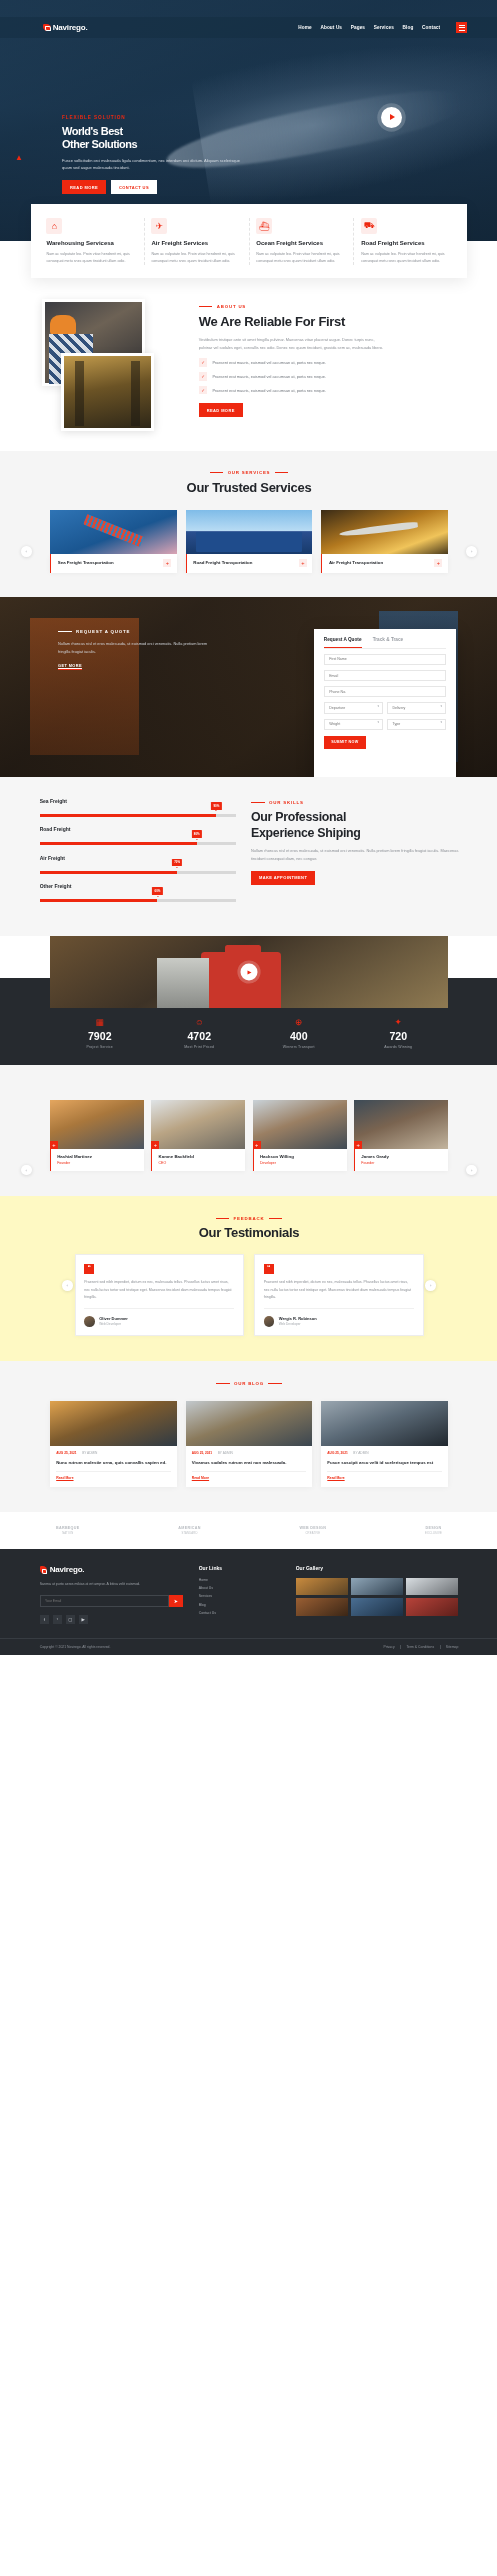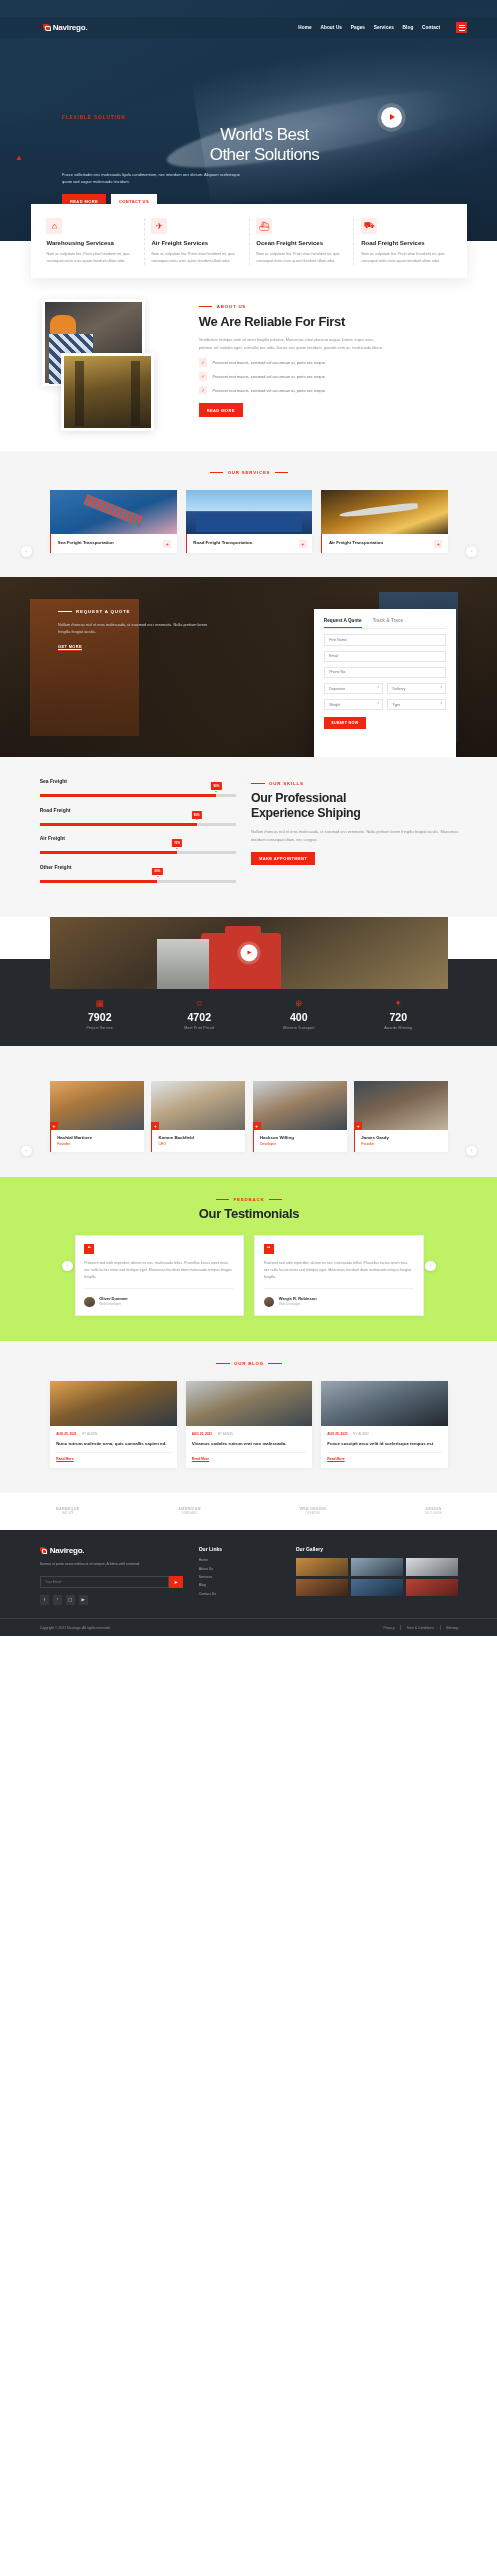--- a/index.html
+++ b/index.html
@@ -88,21 +88,21 @@
     filter: blur(1.2px);
   }
   .hero-body { position: relative; width: 436px; margin: 0 auto; padding-top: 72px; z-index: 3;}
   .eyebrow {
     display: inline-flex; align-items: center; gap: 3.1px;
     color: #ee2810; font-size: 4.7px; font-weight: 700; letter-spacing: 0.9px;
     margin-left: 31px;
   }
   .hero h1 {
     margin-left: 31px; margin-top: 4.4px;
-    color: #fff; font-size: 17px; line-height: 1.16; font-weight: 400; letter-spacing: -0.5px; text-align: center;
+    color: #fff; font-size: 11px; line-height: 1.16; font-weight: 700; letter-spacing: -0.5px;
   }
   .hero p {
     margin-left: 31px; margin-top: 6.2px; width: 187px;
     color: #d7dde4; font-size: 4px; line-height: 1.85;
   }
   .hero-btns { margin-left: 31px; margin-top: 8.7px; display: flex; gap: 5px; }
   .btn {
     font-size: 4px; font-weight: 700; letter-spacing: 0.4px;
     padding: 4.4px 8px; border: none; cursor: pointer;
   }
@@ -272,21 +272,21 @@
   .t1 { background: linear-gradient(160deg,#e4a65f 0%, #a9773c 40%, #4b5460 100%); }
   .t2 { background: linear-gradient(160deg,#dfe3e6 0%, #b9a484 45%, #6d6a63 100%); }
   .t3 { background: linear-gradient(160deg,#c9d2d8 0%, #9a7f63 45%, #3f4a54 100%); }
   .t4 { background: linear-gradient(160deg,#3d4b57 0%, #7a6450 45%, #c2b49e 100%); }
   .tm-plus { position:absolute; left:0; bottom:0; width:8px;height:8px;background:#ee2810;color:#fff;display:flex;align-items:center;justify-content:center;font-size:5.6px;}
   .tm-cap { background:#fff; padding: 5.6px 0 5.6px 6.2px; border-left:1.6px solid #ee2810; box-shadow:0 1.2px 5px rgba(0,0,0,.05);}
   .tm-cap h5 { font-size:4.4px; font-weight:800; color:#22252a;}
   .tm-cap span { font-size:3.5px; color:#ee2810; display:block; margin-top:1.9px;}
 
   
-  .testi { background:#bef264; padding: 20px 11px 25px; position:relative;}
+  .testi { background:#fef9c3; padding: 20px 11px 25px; position:relative;}
   .testi-row { width: 349px; margin: 13.7px auto 0; display:flex; gap: 10px;}
   .tcard { flex:1; background:#fff; border:0.6px solid #ededed; padding: 8.7px 8.7px 8px; box-shadow:0 1.2px 6.2px rgba(0,0,0,.04);}
   .quote-mark { width:10px;height:10px;background:#ee2810;color:#fff;display:flex;align-items:center;justify-content:center;font-size:6.8px;font-weight:800;line-height:1;}
   .tcard p { font-size:3.6px; line-height:2; color:#8b8f95; margin-top:5.6px;}
   .tperson { display:flex; align-items:center; gap:4.4px; margin-top:6.8px; padding-top:6.2px; border-top:0.6px solid #f0f0f0;}
   .tavatar { width:10.6px;height:10.6px;border-radius:50%;background:linear-gradient(150deg,#8a6c4f,#3f3a33);}
   .tperson h6 { font-size:4px; font-weight:800; color:#22252a;}
   .tperson span { font-size:3.2px; color:#a5a9ae; display:block; margin-top:1.2px;}
 
   
@@ -463,20 +463,21 @@
   </div>
 </div>
 
 <div class="sec-grey">
   <div class="sec-head">
     <div class="kicker center">
       <span class="dash"></span>
       <span>OUR SERVICES</span>
       <span class="dash"></span>
     </div>
+    <h2>Our Trusted Services</h2>
   </div>
   <div class="svc-row">
     <div class="svc">
       <div class="svc-img s1"></div>
       <div class="svc-cap">
         <h5>Sea Freight Transportation</h5>
         <span class="svc-plus">+</span>
       </div>
     </div>
     <div class="svc">

